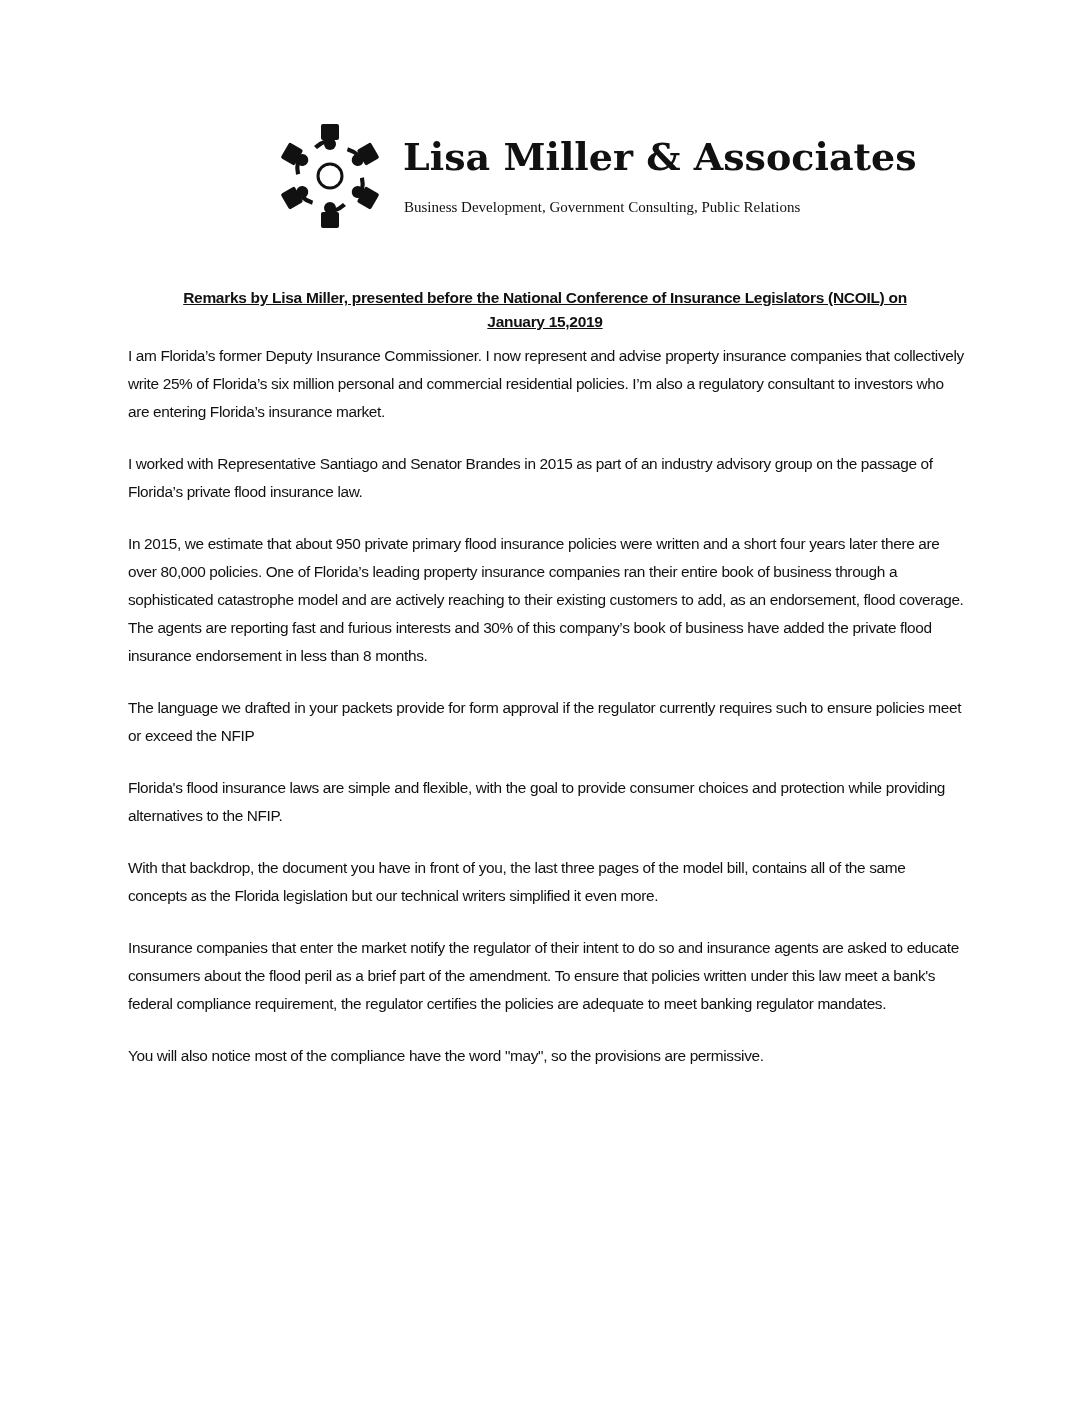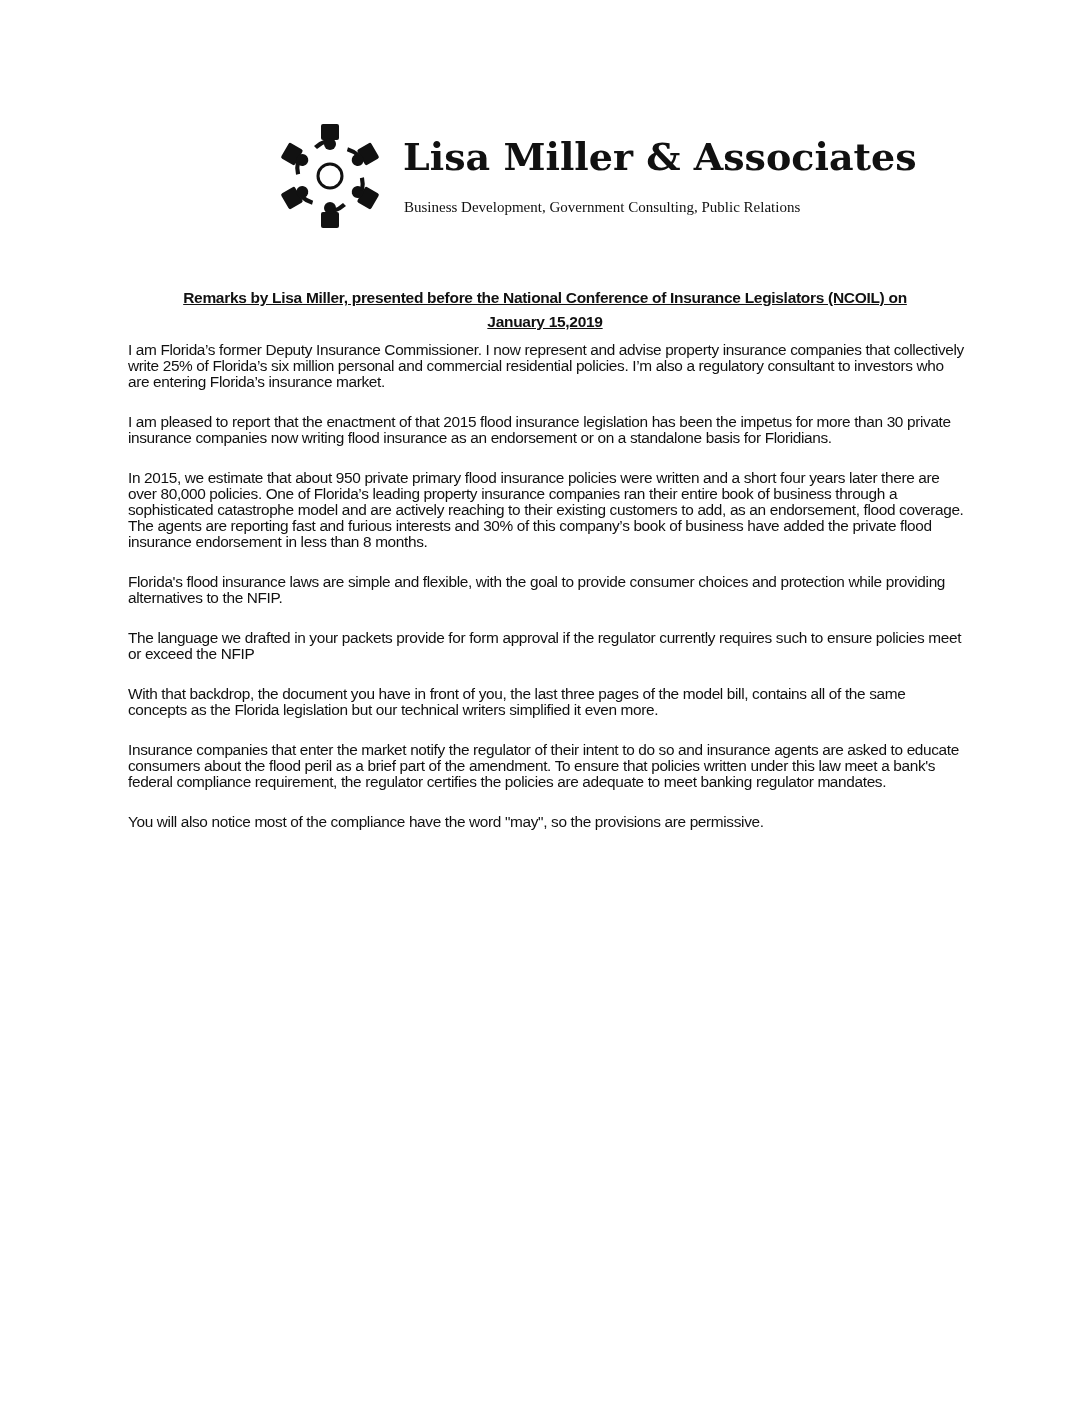--- a/index.html
+++ b/index.html
@@ -3,21 +3,21 @@
 <meta charset="utf-8">
 <style>
   html, body { margin: 0; padding: 0; background: #ffffff; }
   body { width: 1088px; height: 1408px; position: relative; overflow: hidden; color: #111; }
   .page { position: absolute; left: 0; top: 0; width: 1088px; height: 1408px; background: #fff; border-radius: 29px; }
   .letterhead { position: absolute; left: 278px; top: 124px; width: 620px; height: 100px; }
   .logo { position: absolute; left: 0; top: 0; width: 104px; height: 104px; }
   .firm-name { position: absolute; left: 125px; top: 10px; font-family: "DejaVu Serif", serif; font-weight: bold; font-size: 38px; letter-spacing: 0px; color: #111; white-space: nowrap; }
   .firm-tagline { position: absolute; left: 126px; top: 75px; font-family: Liberation Serif, serif; font-size: 15px; color: #111; white-space: nowrap; }
   .title { position: absolute; left: 120px; top: 270px; width: 850px; text-align: center; font-family: "Liberation Sans", sans-serif; font-weight: bold; font-size: 15.5px; line-height: 24px; text-decoration: underline; letter-spacing: -0.3px; color: #111; margin-top: 16px; }
-  .body { position: absolute; left: 128px; top: 342px; width: 840px; font-family: "Liberation Sans", sans-serif; font-size: 15.4px; line-height: 16px; letter-spacing: -0.35px; color: #111; }
+  .body { position: absolute; left: 128px; top: 342px; width: 840px; font-family: "Liberation Sans", sans-serif; font-size: 15.4px; line-height: 28px; letter-spacing: -0.35px; color: #111; }
   .body p { margin: 0 0 24px 0; }
 </style>
 </head>
 <body>
 
 <div class="page">
 
   <div class="letterhead">
     <svg class="logo" viewBox="0 0 104 104" xmlns="http://www.w3.org/2000/svg">
       <g fill="#111">
@@ -41,22 +41,22 @@
     <div class="firm-tagline">Business Development, Government Consulting, Public Relations</div>
   </div>
 
   <div class="title">
     <div>Remarks by Lisa Miller, presented before the National Conference of Insurance Legislators (NCOIL) on</div>
     <div>January 15,2019</div>
   </div>
 
   <div class="body">
     <p>I am Florida’s former Deputy Insurance Commissioner.   I now represent and advise property insurance companies that collectively write 25% of Florida’s six million personal and commercial residential policies.  I’m also a regulatory consultant to investors who are entering Florida’s insurance market.</p>
-    <p>I am pleased to report that the enactment of that 2015 flood insurance legislation has been the impetus for more than 30 private insurance companies now writing flood insurance as an endorsement or on a standalone basis for Floridians.</p>
+    <p>I worked with Representative Santiago and Senator Brandes in 2015 as part of an industry advisory group on the passage of Florida’s private flood insurance law.</p>
     <p>In 2015, we estimate that about 950 private primary flood insurance policies were written and a short four years later there are over 80,000 policies.  One of Florida’s leading property insurance companies ran their entire book of business through a sophisticated catastrophe model and are actively reaching to their existing customers to add, as an endorsement,  flood coverage. The agents are reporting  fast and furious interests and 30% of this company’s book of business have added the private flood insurance endorsement in less than 8 months.</p>
+    <p>The language we drafted in your packets provide for form approval if the regulator currently requires such to ensure policies meet or exceed the NFIP</p>
     <p>Florida's flood insurance laws are simple and flexible, with the goal to provide consumer choices and protection while providing alternatives to the NFIP.</p>
-    <p>The language we drafted in your packets provide for form approval if the regulator currently requires such to ensure policies meet or exceed the NFIP</p>
     <p>With that backdrop, the document you have in front of you, the last three pages of the model bill, contains all of the same concepts as the Florida legislation but our technical writers simplified it even more.</p>
     <p>Insurance companies that enter the market notify the regulator of their intent to do so and insurance agents are asked to educate consumers about the flood peril as a brief part of the amendment.  To ensure that policies written under this law meet a bank's federal compliance requirement, the regulator certifies the policies are adequate to meet banking regulator mandates.</p>
     <p>You will also notice most of the compliance have the word "may", so the provisions are permissive.</p>
   </div>
 
 </div>
 
 </body></html>

